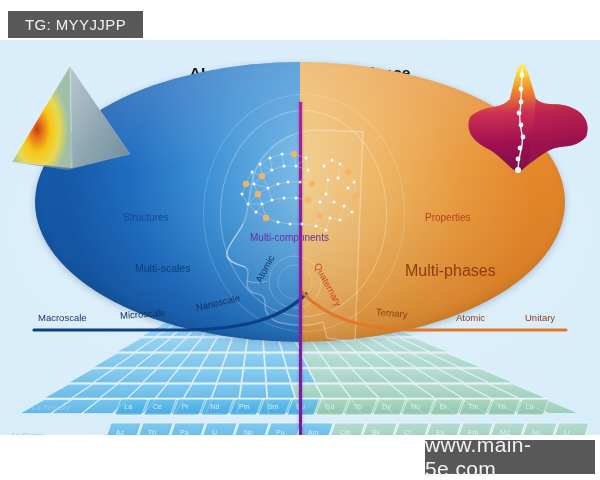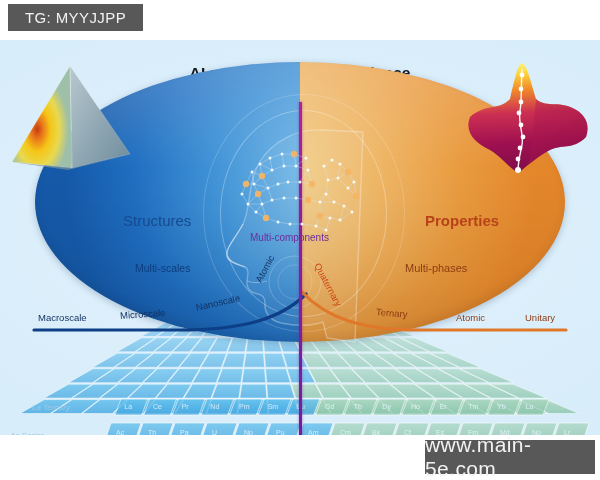--- a/index.html
+++ b/index.html
@@ -19,21 +19,21 @@
       linear-gradient(180deg,#e6f4fc 0%, #dbeffb 45%, #eaf6fd 100%);
     overflow:hidden;
   }
 
   
   .wm{
     position:absolute;background:#585858;color:#f2f2f2;
     display:flex;align-items:center;justify-content:center;
     letter-spacing:.4px;
   }
-  #wm-top{left:8px;top:4px;width:135px;height:27px;font-size:15px;}
+  #wm-top{left:8px;top:11px;width:135px;height:27px;font-size:15px;}
   #wm-bottom{right:5px;bottom:6px;width:170px;height:34px;font-size:21px;}
 
   
   #fig-title{
     position:absolute;left:0;top:24px;width:600px;text-align:center;
     font-size:15.5px;font-weight:bold;color:#16181c;letter-spacing:.1px;
   }
 
   
   .ellipse-wrap{position:absolute;left:35px;top:22px;width:530px;height:280px;}
@@ -76,24 +76,24 @@
 
   
   #divider{
     position:absolute;left:299px;top:62px;width:3px;height:345px;
     background:linear-gradient(180deg,#b0229a 0%, #8a1f9c 35%, #7a1fa0 70%, #6e1e9e 100%);
     box-shadow:0 0 3px rgba(140,30,150,.55);
   }
 
   
   .lbl{position:absolute;white-space:nowrap;}
-  #lbl-structures{left:123px;top:172px;font-size:15px;color:#17498f;font-weight:500;}
-  #lbl-properties{left:425px;top:172px;font-size:15px;color:#b8431a;font-weight:700;}
+  #lbl-structures{left:123px;top:172px;font-size:10px;color:#17498f;font-weight:500;}
+  #lbl-properties{left:425px;top:172px;font-size:10px;color:#b8431a;font-weight:400;}
   #lbl-multiscales{left:135px;top:222px;font-size:10.5px;color:#0e3c7d;}
-  #lbl-multiphases{left:405px;top:222px;font-size:11px;color:#8c3c12;}
+  #lbl-multiphases{left:405px;top:222px;font-size:16px;color:#8c3c12;}
   #lbl-multicomponents{left:250px;top:192px;font-size:10px;color:#6b2f9e;}
 
   #lbl-macroscale{left:38px;top:272px;font-size:9.5px;color:#11305f;}
   #lbl-microscale{left:120px;top:270px;font-size:9.5px;color:#11305f;transform:rotate(-4deg);transform-origin:left center;}
   #lbl-nanoscale{left:196px;top:262px;font-size:9.5px;color:#11305f;transform:rotate(-13deg);transform-origin:left center;}
   #lbl-atomic{left:258px;top:236px;font-size:9.5px;color:#11305f;transform:rotate(-62deg);transform-origin:left center;}
 
   #lbl-unitary{left:525px;top:272px;font-size:9.5px;color:#8c3c12;}
   #lbl-binary{left:456px;top:272px;font-size:9.5px;color:#8c3c12;}
   #lbl-ternary{left:376px;top:266px;font-size:9.5px;color:#8c3c12;transform:rotate(5deg);transform-origin:left center;}

